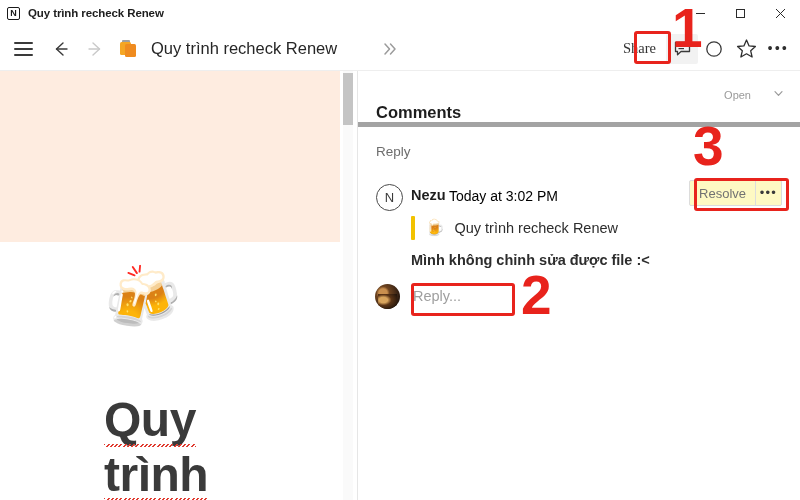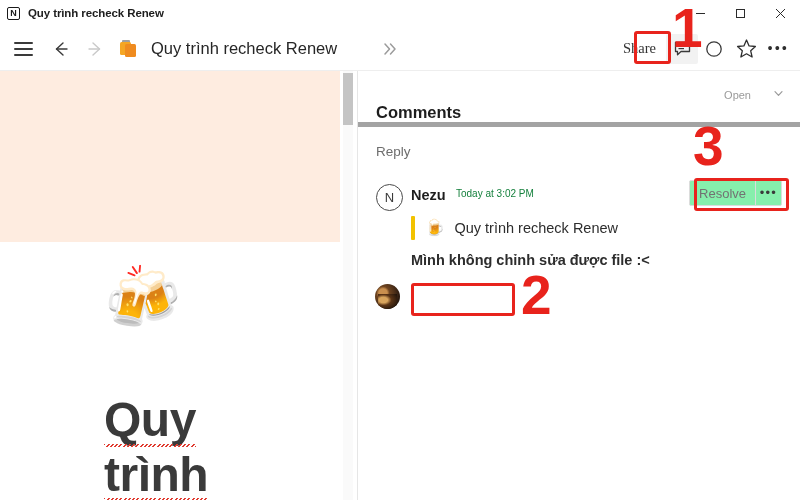--- a/index.html
+++ b/index.html
@@ -200,30 +200,30 @@
     border-radius: 50%;
     border: 1.4px solid #4a4a4a;
     display: flex; align-items: center; justify-content: center;
     font-size: 13px; color: #3a3a3a;
   }
   .c-author {
     position: absolute; left: 53px; top: 116px;
     font-size: 14.5px; font-weight: bold; color: #1d1d1d;
   }
   .c-time {
-    position: absolute; left: 98px; top: 117px;
-    font-size: 10px; color: #15803d;
+    position: absolute; left: 91px; top: 117px;
+    font-size: 14px; color: #000000;
   }
   .resolve-wrap {
     position: absolute; right: 18px; top: 109px;
     display: flex; align-items: stretch;
     border: 1px solid #dcdcdc;
     border-radius: 2px;
     height: 26px;
-    background: #86efac;
+    background: #fef9c3;
   }
   .resolve-btn {
     padding: 0 9px;
     display: flex; align-items: center;
     font-size: 13px; color: #727272;
   }
   .resolve-dots {
     width: 26px;
     display: flex; align-items: center; justify-content: center;
     border-left: 1px solid #dcdcdc;
@@ -407,20 +407,23 @@
 
     <div class="quote-row">
       <div class="quote-bar"></div>
       <div class="quote-emoji">🍺</div>
       <div class="quote-text">Quy trình recheck Renew</div>
     </div>
 
     <div class="c-body">Mình không chỉnh sửa được file :&lt;</div>
 
     <div class="reply-avatar"></div>
+    <div class="reply-box">
+      <span class="reply-placeholder">Reply...</span>
+    </div>
   </div>
 
   <div class="ann-box" style="left:634px; top:31px; width:37px; height:33px;"></div>
   <div class="ann-num" style="left:672px; top:1px; font-size:55px;">1</div>
 
   <div class="ann-box" style="left:411px; top:283px; width:104px; height:33px;"></div>
   <div class="ann-num" style="left:521px; top:268px; font-size:55px;">2</div>
 
   <div class="ann-box" style="left:694px; top:178px; width:95px; height:33px;"></div>
   <div class="ann-num" style="left:693px; top:119px; font-size:55px;">3</div>

